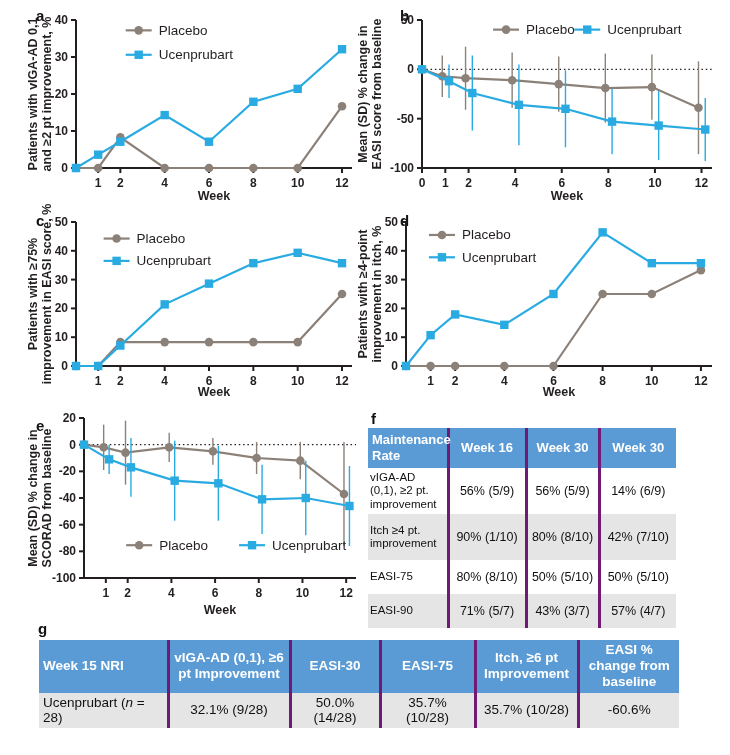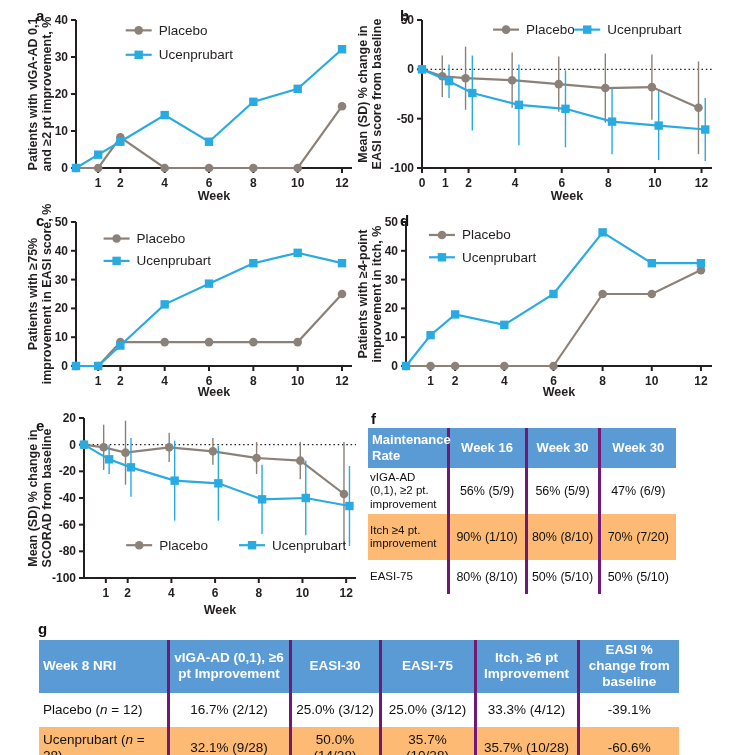--- a/index.html
+++ b/index.html
@@ -9,21 +9,21 @@
   svg{position:absolute;display:block;overflow:visible;}
   svg text{fill:#231f20;font-family:"Liberation Sans",sans-serif;}
   .tick{font-size:12px;font-weight:700;}
   .axis-title{font-size:12.5px;font-weight:600;}
   .legend{font-size:13.5px;font-weight:400;}
   table{position:absolute;border-collapse:collapse;table-layout:fixed;background:#fff;}
   th{background:#5b9bd5;color:#fff;font-weight:700;padding:2px 4px;vertical-align:middle;line-height:1.2;}
   td{padding:2px 4px;vertical-align:middle;line-height:1.15;color:#111;}
   th:not(:first-child),td:not(:first-child){border-left:3px solid #701a75;text-align:center;}
   th:first-child,td:first-child{text-align:left;}
-  tr.alt td{background:#fdba74;}
+  tr.alt td{background:#e5e5e5;}
   #table-f{left:368px;top:428px;width:308px;font-size:12.5px;}
   #table-f th{font-size:13px;}
   #table-f td:first-child{font-size:11.5px;padding-left:2px;}
   #table-f thead th{height:36px;}
   #table-f tbody tr:nth-child(1) td,#table-f tbody tr:nth-child(2) td{height:42px;}
   #table-f tbody tr:nth-child(3) td,#table-f tbody tr:nth-child(4) td{height:30px;}
   #table-g{left:39px;top:640px;width:640px;font-size:13.5px;}
   #table-g th{font-size:13.5px;}
   #table-g thead th{height:34px;}
   #table-g tbody tr:nth-child(1) td{height:30px;}
@@ -363,65 +363,63 @@
           <th>Week 16</th>
           <th>Week 30</th>
           <th>Week 30</th>
         </tr>
       </thead>
     <tbody>
         <tr>
           <td>vIGA-AD (0,1), ≥2 pt. improvement</td>
           <td>56% (5/9)</td>
           <td>56% (5/9)</td>
-          <td>47% (6/9)</td>
+          <td>14% (6/9)</td>
         </tr>
         <tr class="alt">
           <td>Itch ≥4 pt. improvement</td>
           <td>90% (1/10)</td>
           <td>80% (8/10)</td>
-          <td>70% (7/20)</td>
+          <td>42% (7/10)</td>
         </tr>
         <tr>
           <td>EASI-75</td>
           <td>80% (8/10)</td>
           <td>50% (5/10)</td>
           <td>50% (5/10)</td>
+        </tr>
+        <tr class="alt">
+          <td>EASI-90</td>
+          <td>71% (5/7)</td>
+          <td>43% (3/7)</td>
+          <td>57% (4/7)</td>
         </tr>
       </tbody>
   </table>
 
   <table id="table-g">
       <colgroup>
         <col style="width: 129px;">
         <col style="width: 122px;">
         <col style="width: 90px;">
         <col style="width: 95px;">
         <col style="width: 103px;">
         <col style="width: 101px;">
       </colgroup>
     <thead>
         <tr>
-          <th>Week 8 NRI</th>
+          <th>Week 15 NRI</th>
           <th>vIGA-AD (0,1), ≥6 pt Improvement</th>
           <th>EASI-30</th>
           <th>EASI-75</th>
           <th>Itch, ≥6 pt Improvement</th>
           <th>EASI % change from baseline</th>
         </tr>
       </thead>
     <tbody>
-        <tr>
-          <td>Placebo (<i>n</i> = 12)</td>
-          <td>16.7% (2/12)</td>
-          <td>25.0% (3/12)</td>
-          <td>25.0% (3/12)</td>
-          <td>33.3% (4/12)</td>
-          <td>-39.1%</td>
-        </tr>
         <tr class="alt">
           <td>Ucenprubart (<i>n</i> = 28)</td>
           <td>32.1% (9/28)</td>
           <td>50.0% (14/28)</td>
           <td>35.7% (10/28)</td>
           <td>35.7% (10/28)</td>
           <td>-60.6%</td>
         </tr>
       </tbody>
   </table>

